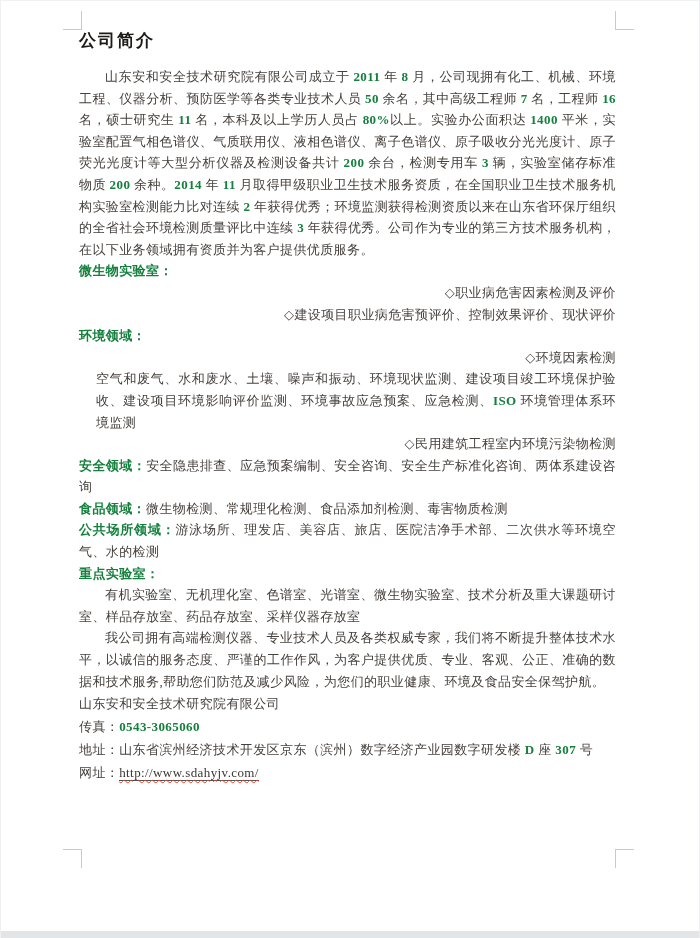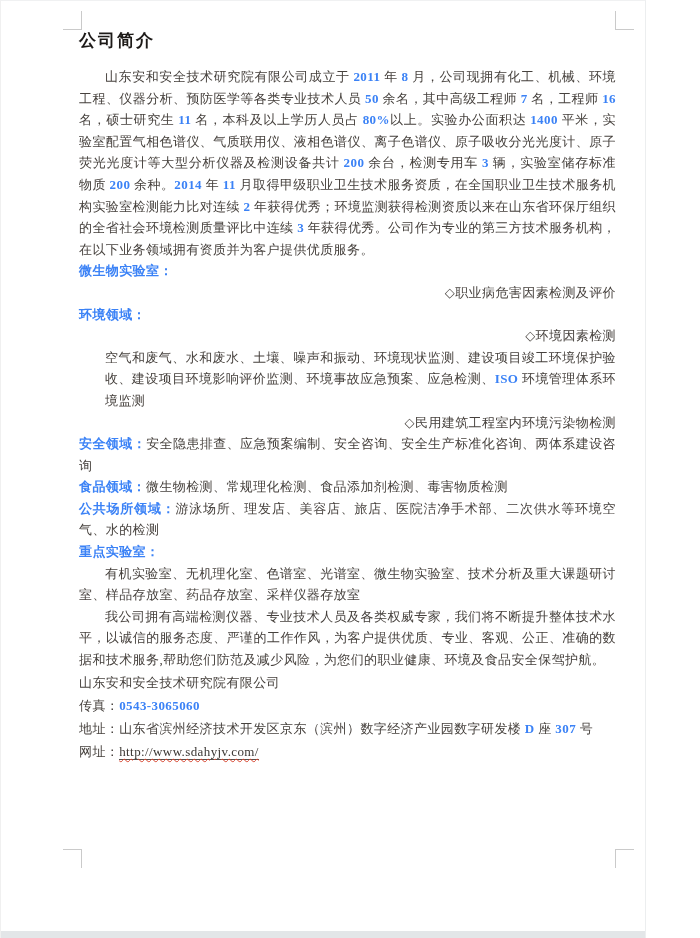--- a/index.html
+++ b/index.html
@@ -1,18 +1,18 @@
 <!DOCTYPE html>
 <html><head>
 <meta charset="utf-8">
 <style>
   html,body{margin:0;padding:0;background:#fff;}
   .page{
     position:relative;
-    width:646px;height:938px;
+    width:700px;height:938px;
     background:#ffffff;
     border-left:1px solid #f0f0f0;
     border-right:1px solid #eceeef;
     border-top:1px solid #f0f1f2;
     box-sizing:border-box;
     overflow:hidden;
     font-family:"Liberation Serif","DejaVu Serif",serif;
   }
   .bottom-band{
     position:absolute;left:0;bottom:0;width:100%;height:7px;
@@ -32,24 +32,24 @@
     letter-spacing:0.4px;
   }
   .doc-title{
     font-size:17px;font-weight:bold;color:#1d1a18;
     letter-spacing:2px;margin:0 0 13px 0;line-height:24px;
   }
   .blk{margin:0;}
   .p2{text-indent:2em;text-align:justify;}
   .hd{font-weight:bold;color:#221e1c;}
   .bullet{text-align:right;}
-  .sub{margin-left:26px;text-align:justify;}
+  .sub{margin-left:17px;text-align:justify;}
   .lead{text-align:justify;}
   .contact{line-height:23px;}
-  .bd{font-weight:bold;color:#3b82f6;}
+  .bd{font-weight:bold;color:#15803d;}
   .url{
     color:#3c3834;
     border-bottom:1px solid #55504b;
     text-decoration:underline wavy #d6452f;
     text-decoration-thickness:1px;
     text-underline-offset:2px;
   }
 </style>
 </head>
 <body>
@@ -59,20 +59,21 @@
   <div class="mark tr"></div>
   <div class="mark bl"></div>
   <div class="mark br"></div>
 
   <div class="content">
     <h1 class="doc-title">公司简介</h1>
     <main>
         <div class="blk p2"><span>山东安和安全技术研究院有限公司成立于 </span><span class="bd">2011</span><span> 年 </span><span class="bd">8</span><span> 月，公司现拥有化工、机械、环境工程、仪器分析、预防医学等各类专业技术人员 </span><span class="bd">50</span><span> 余名，其中高级工程师 </span><span class="bd">7</span><span> 名，工程师 </span><span class="bd">16</span><span> 名，硕士研究生 </span><span class="bd">11</span><span> 名，本科及以上学历人员占 </span><span class="bd">80%</span><span>以上。实验办公面积达 </span><span class="bd">1400</span><span> 平米，实验室配置气相色谱仪、气质联用仪、液相色谱仪、离子色谱仪、原子吸收分光光度计、原子荧光光度计等大型分析仪器及检测设备共计 </span><span class="bd">200</span><span> 余台，检测专用车 </span><span class="bd">3</span><span> 辆，实验室储存标准物质 </span><span class="bd">200</span><span> 余种。</span><span class="bd">2014</span><span> 年 </span><span class="bd">11</span><span> 月取得甲级职业卫生技术服务资质，在全国职业卫生技术服务机构实验室检测能力比对连续 </span><span class="bd">2</span><span> 年获得优秀；环境监测获得检测资质以来在山东省环保厅组织的全省社会环境检测质量评比中连续 </span><span class="bd">3</span><span> 年获得优秀。公司作为专业的第三方技术服务机构，在以下业务领域拥有资质并为客户提供优质服务。</span></div>
         <div class="blk hd"><span class="bd">微生物实验室：</span></div>
         <div class="blk bullet"><span>◇职业病危害因素检测及评价</span></div>
+        <div class="blk bullet"><span>◇建设项目职业病危害预评价、控制效果评价、现状评价</span></div>
         <div class="blk hd"><span class="bd">环境领域：</span></div>
         <div class="blk bullet"><span>◇环境因素检测</span></div>
         <div class="blk sub"><span>空气和废气、水和废水、土壤、噪声和振动、环境现状监测、建设项目竣工环境保护验收、建设项目环境影响评价监测、环境事故应急预案、应急检测、</span><span class="bd">ISO</span><span> 环境管理体系环境监测</span></div>
         <div class="blk bullet"><span>◇民用建筑工程室内环境污染物检测</span></div>
         <div class="blk lead"><span class="bd">安全领域：</span><span>安全隐患排查、应急预案编制、安全咨询、安全生产标准化咨询、两体系建设咨询</span></div>
         <div class="blk lead"><span class="bd">食品领域：</span><span>微生物检测、常规理化检测、食品添加剂检测、毒害物质检测</span></div>
         <div class="blk lead"><span class="bd">公共场所领域：</span><span>游泳场所、理发店、美容店、旅店、医院洁净手术部、二次供水等环境空气、水的检测</span></div>
         <div class="blk hd"><span class="bd">重点实验室：</span></div>
         <div class="blk p2"><span>有机实验室、无机理化室、色谱室、光谱室、微生物实验室、技术分析及重大课题研讨室、样品存放室、药品存放室、采样仪器存放室</span></div>
         <div class="blk p2"><span>我公司拥有高端检测仪器、专业技术人员及各类权威专家，我们将不断提升整体技术水平，以诚信的服务态度、严谨的工作作风，为客户提供优质、专业、客观、公正、准确的数据和技术服务,帮助您们防范及减少风险，为您们的职业健康、环境及食品安全保驾护航。</span></div>

